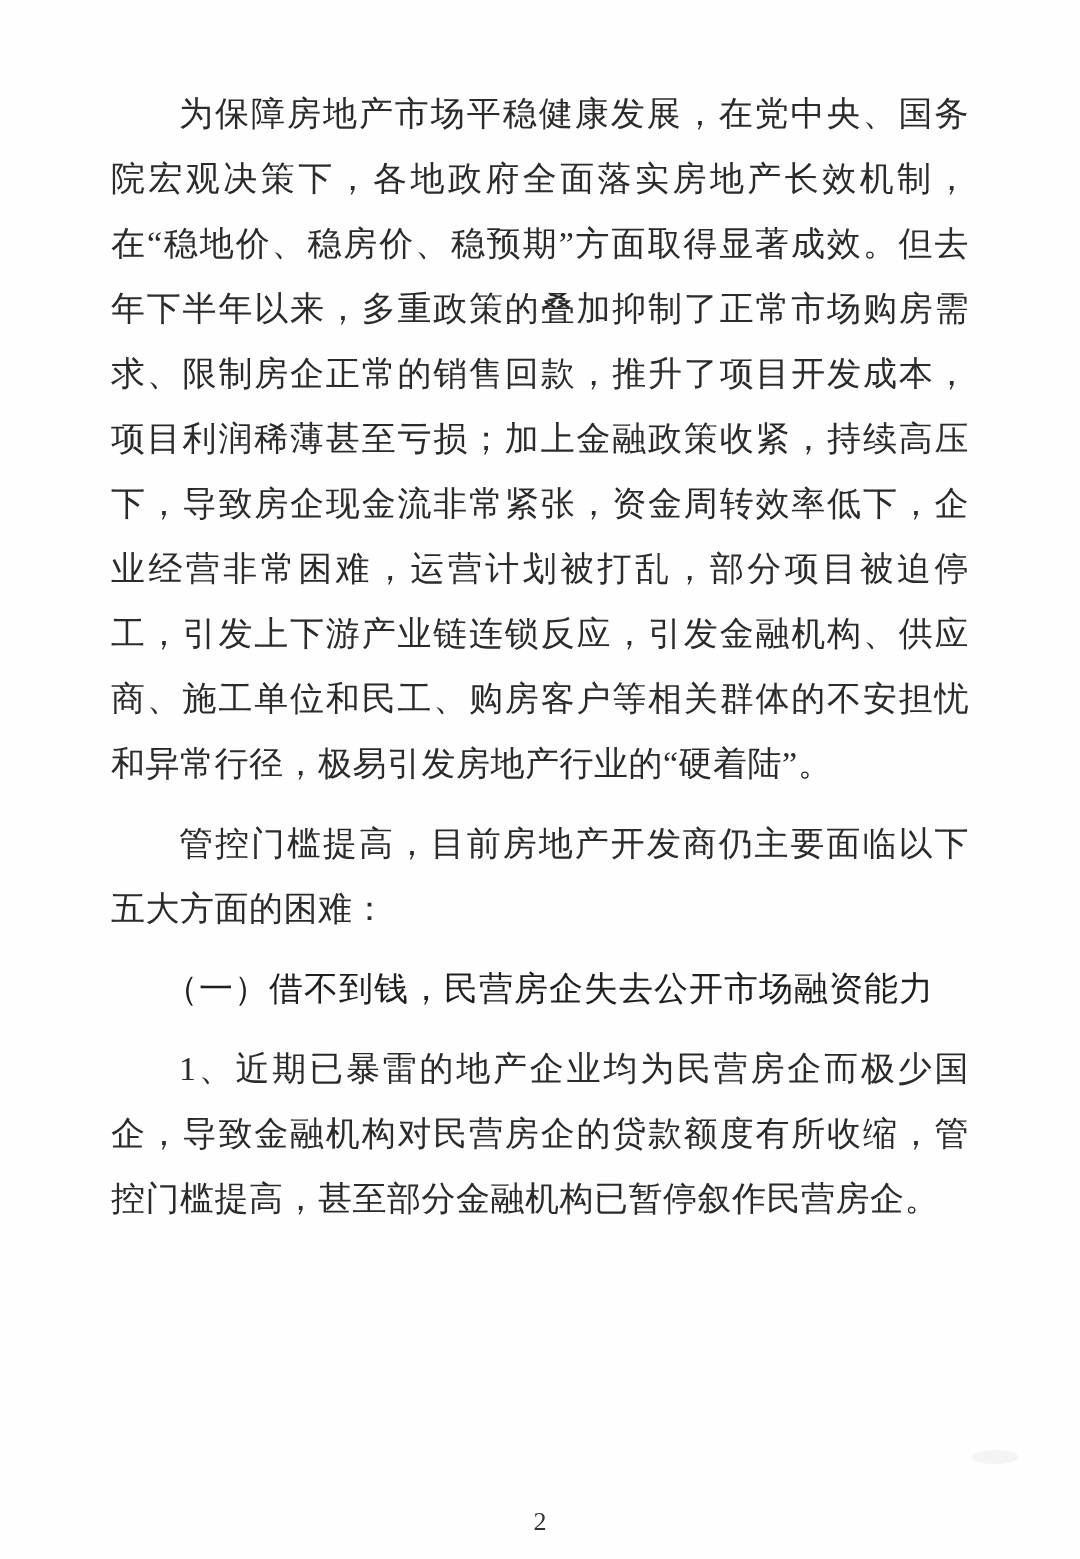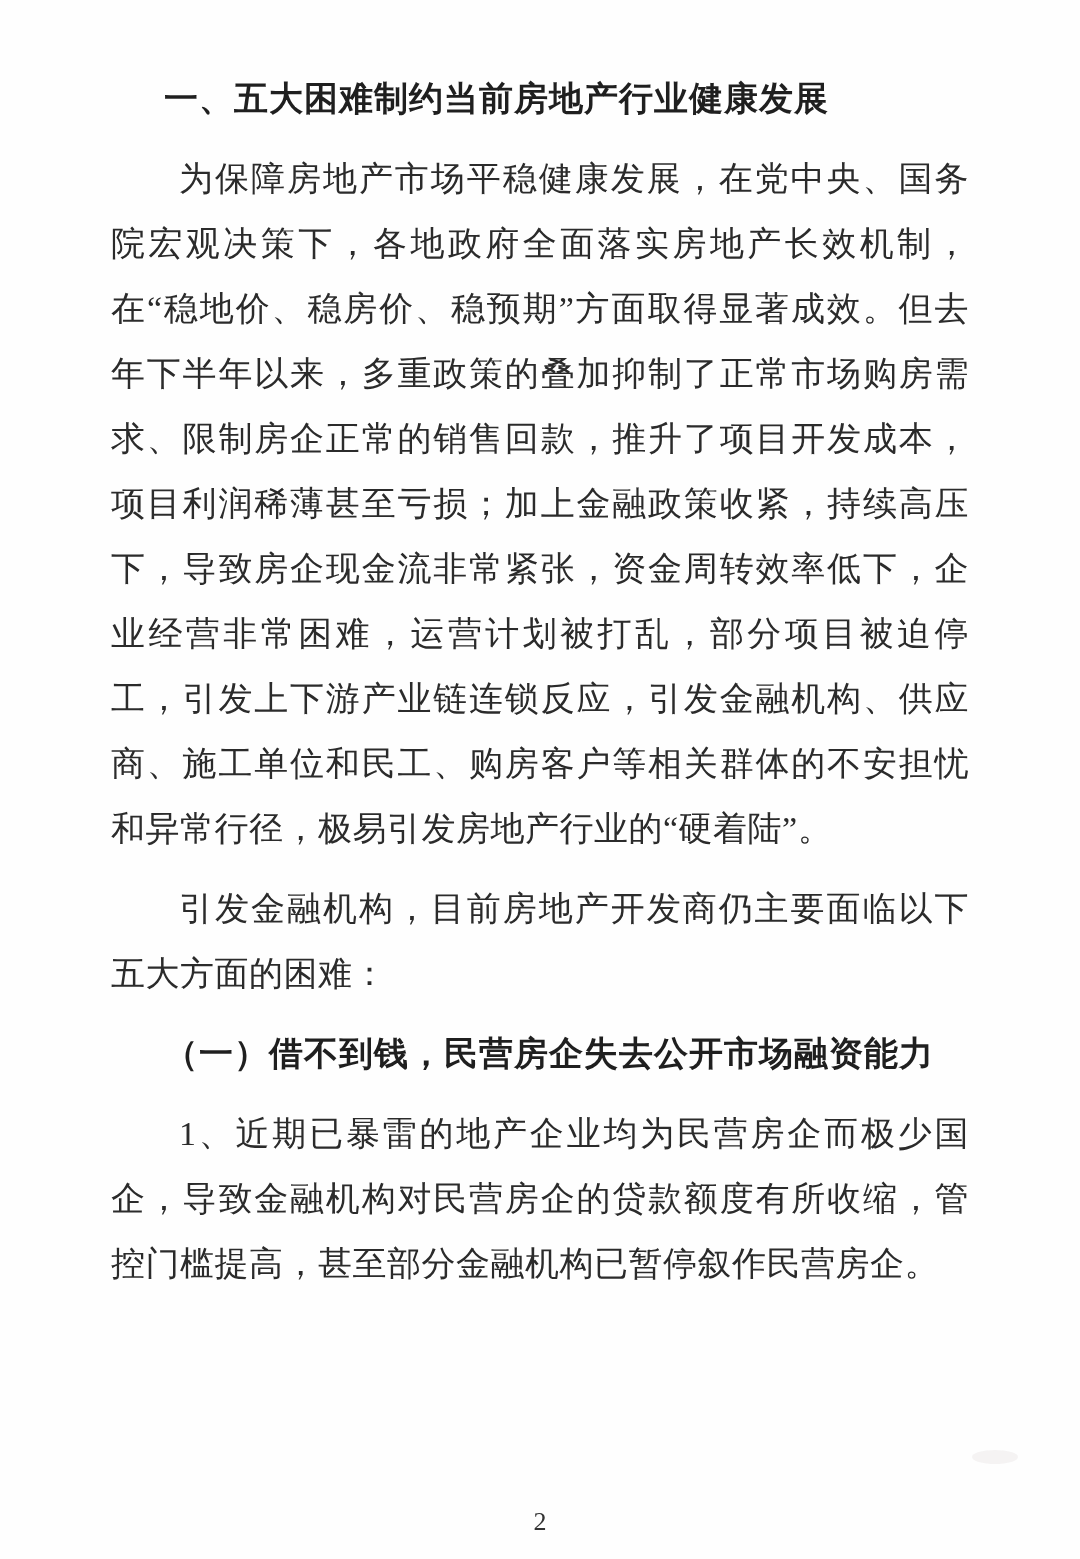--- a/index.html
+++ b/index.html
@@ -22,21 +22,21 @@
     font-size: 34px;
     font-weight: 700;
     line-height: 65px;
     margin: 0;
     text-indent: 2em;
     letter-spacing: 1px;
     color: #1f1f1f;
   }
   .doc-heading-2 {
     font-size: 34px;
-    font-weight: 700;
+    font-weight: 400;
     line-height: 65px;
     margin: 0;
     text-indent: 2em;
     letter-spacing: 1px;
     color: #1f1f1f;
   }
   .doc-para {
     font-size: 34px;
     font-weight: 400;
     line-height: 65px;
@@ -67,25 +67,24 @@
     background: #f2f0f0;
     border-radius: 50%;
     opacity: 0.8;
   }
 </style>
 </head>
 <body>
 
 <div class="page">
 
-  <h1 class="doc-heading-1">一、五大困难制约当前房地产行业健康发展</h1>
 
   <p class="doc-para">为保障房地产市场平稳健康发展，在党中央、国务院宏观决策下，各地政府全面落实房地产长效机制，在“稳地价、稳房价、稳预期”方面取得显著成效。但去年下半年以来，多重政策的叠加抑制了正常市场购房需求、限制房企正常的销售回款，推升了项目开发成本，项目利润稀薄甚至亏损；加上金融政策收紧，持续高压下，导致房企现金流非常紧张，资金周转效率低下，企业经营非常困难，运营计划被打乱，部分项目被迫停工，引发上下游产业链连锁反应，引发金融机构、供应商、施工单位和民工、购房客户等相关群体的不安担忧和异常行径，极易引发房地产行业的“硬着陆”。</p>
 
-  <p class="doc-para">引发金融机构，目前房地产开发商仍主要面临以下五大方面的困难：</p>
+  <p class="doc-para">管控门槛提高，目前房地产开发商仍主要面临以下五大方面的困难：</p>
 
   <h2 class="doc-heading-2">（一）借不到钱，民营房企失去公开市场融资能力</h2>
 
 
   <p class="doc-para">1、近期已暴雷的地产企业均为民营房企而极少国企，导致金融机构对民营房企的贷款额度有所收缩，管控门槛提高，甚至部分金融机构已暂停叙作民营房企。</p>
 
   <div class="scan-smudge"></div>
 
   <div class="page-number">2</div>
 

